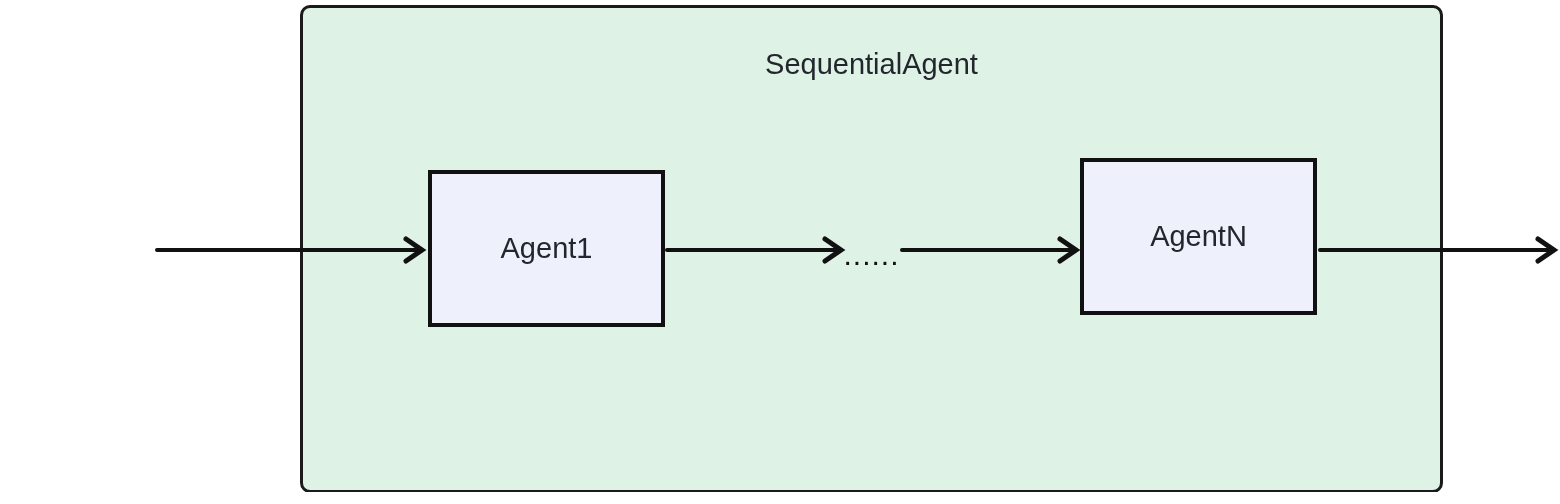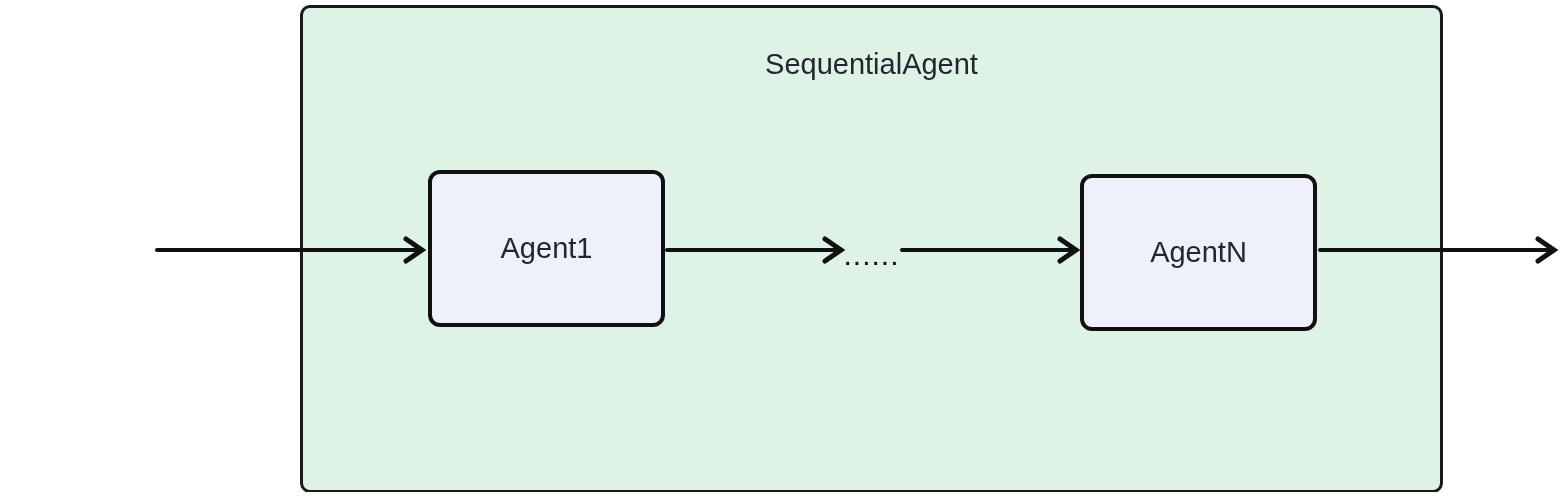--- a/index.html
+++ b/index.html
@@ -44,29 +44,29 @@
     text-align: center;
     font-size: 29px;
     color: var(--text);
     user-select: none;
   }
   .node {
     position: absolute;
     box-sizing: border-box;
     background: var(--node-fill);
     border: 4px solid var(--node-stroke);
-    border-radius: 12px;
+    border-radius: 0;
     display: flex;
     align-items: center;
     justify-content: center;
     font-size: 29px;
     color: var(--text);
   }
   .node-agent1 { left: 428px; top: 170px; width: 237px; height: 157px; }
-  .node-agentn { left: 1080px; top: 174px; width: 237px; height: 157px; text-align: center; }
+  .node-agentn { left: 1080px; top: 158px; width: 237px; height: 157px; text-align: center; }
   .input-label {
     position: absolute;
     left: 4px;
     top: 234px;
     width: 150px;
     font-size: 29px;
     color: var(--text);
     white-space: nowrap;
   }
   .ellipsis-label {

